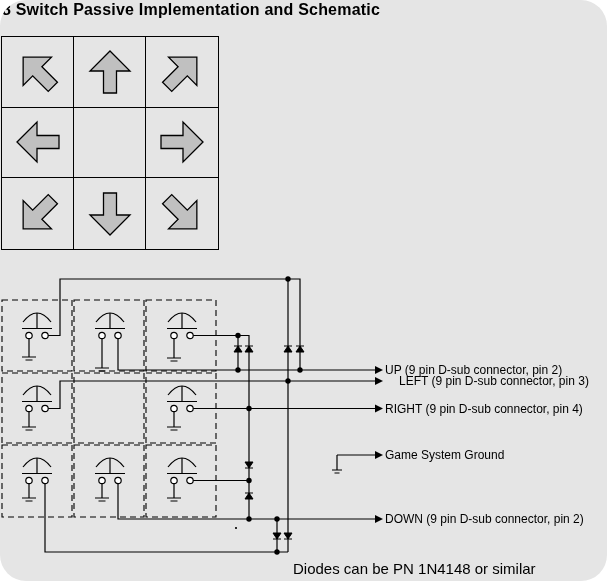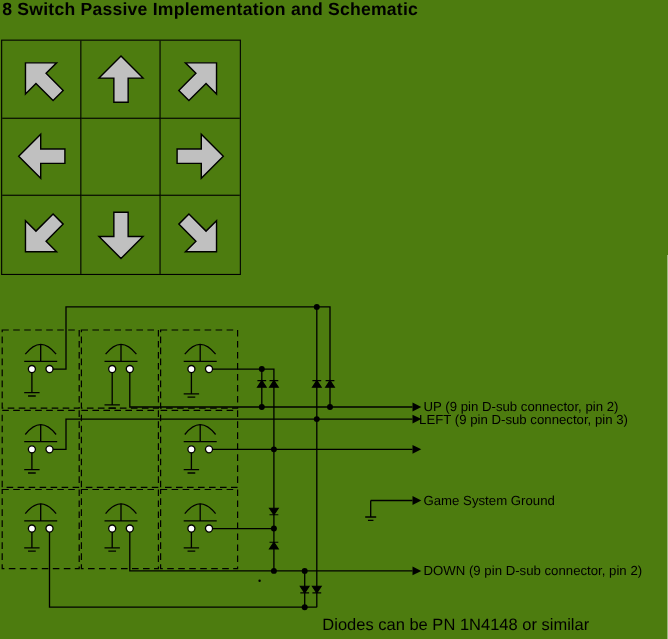--- a/index.html
+++ b/index.html
@@ -1,17 +1,17 @@
 <!DOCTYPE html>
 <html><head>
 <meta charset="utf-8">
 <style>
   html,body{margin:0;padding:0;background:#fff;}
-  .stage{position:relative;width:607px;height:581px;background:#4d7c0f;overflow:hidden;
-         font-family:"Liberation Sans",sans-serif;color:#000;}
+  .stage{position:relative;width:607px;height:581px;background:#e5e5e5;overflow:hidden;
+         font-family:"Liberation Sans",sans-serif;color:#000;border-radius:26px;}
   .title{position:absolute;left:2px;top:1px;font-size:16px;font-weight:bold;
          letter-spacing:.2px;white-space:nowrap;}
   
   .dpad{position:absolute;left:1px;top:36px;width:216px;height:212px;
         border:1px solid #000;display:grid;
         grid-template-columns:1fr 1fr 1fr;grid-template-rows:1fr 1fr 1fr;}
   .cell{display:flex;align-items:center;justify-content:center;
         border-right:1px solid #000;border-bottom:1px solid #000;}
   .cell.lastcol{border-right:none;}
   .cell.lastrow{border-bottom:none;}
@@ -181,19 +181,20 @@
         <path d="M102 483.7 V498 M95 498 H109 M98.5 501 H105.5"></path>
       </g>
       <g>
         <use href="#swbody" transform="translate(182,458)"></use>
         <path d="M174 483.7 V498 M167 498 H181 M170.5 501 H177.5"></path>
       </g>
     </g>
   </svg>
 
   <div class="siglabel" style="left:385px;top:363px;">UP (9 pin D-sub connector, pin 2)</div>
-  <div class="siglabel" style="left:381px;top:374px;">LEFT (9 pin D-sub connector, pin 3)</div>
+  <div class="siglabel" style="left:399px;top:374px;">LEFT (9 pin D-sub connector, pin 3)</div>
+  <div class="siglabel" style="left:385px;top:402px;">RIGHT (9 pin D-sub connector, pin 4)</div>
   <div class="siglabel" style="left:385px;top:448px;text-align:center;">Game System Ground</div>
   <div class="siglabel" style="left:385px;top:512px;">DOWN (9 pin D-sub connector, pin 2)</div>
 
   <div class="note">Diodes can be PN 1N4148 or similar</div>
 
 </div>
 
 </body></html>

